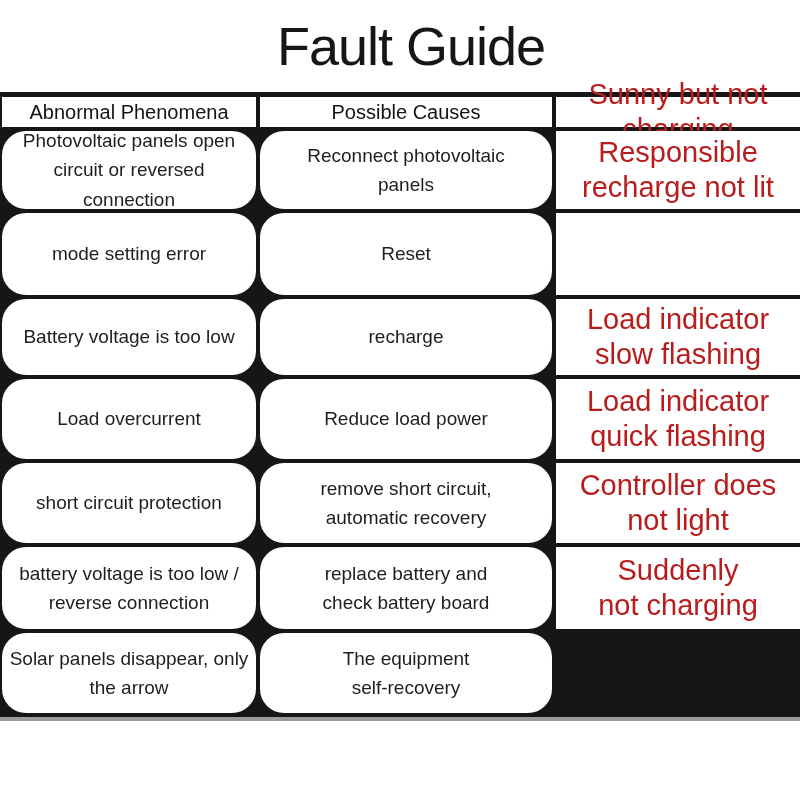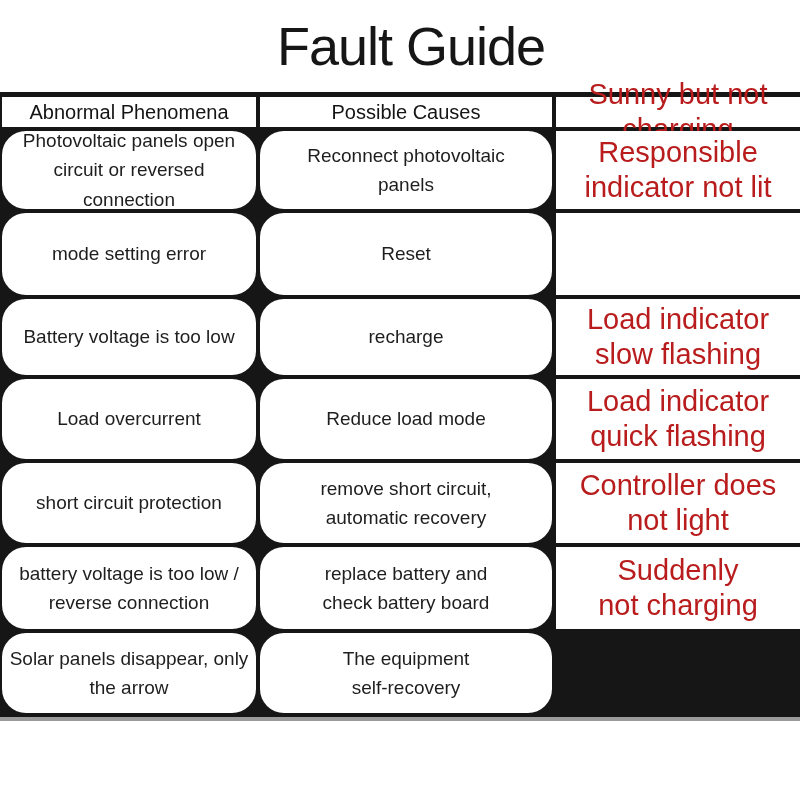--- a/index.html
+++ b/index.html
@@ -80,32 +80,32 @@
   <div class="cell hdr">Possible Causes</div>
 
   <div class="cell c1">Sunny but not
 charging</div>
   <div class="cell c2">Photovoltaic panels open
 circuit or reversed connection</div>
   <div class="cell c3">Reconnect photovoltaic
 panels</div>
 
   <div class="cell c1">Responsible
-indicator not lit</div>
+recharge not lit</div>
   <div class="cell c2">mode setting error</div>
   <div class="cell c3">Reset</div>
 
   <div class="cell c1"></div>
   <div class="cell c2">Battery voltage is too low</div>
   <div class="cell c3">recharge</div>
 
   <div class="cell c1">Load indicator
 slow flashing</div>
   <div class="cell c2">Load overcurrent</div>
-  <div class="cell c3">Reduce load mode</div>
+  <div class="cell c3">Reduce load power</div>
 
   <div class="cell c1">Load indicator
 quick flashing</div>
   <div class="cell c2">short circuit protection</div>
   <div class="cell c3">remove short circuit,
 automatic recovery</div>
 
   <div class="cell c1">Controller does
 not light</div>
   <div class="cell c2">battery voltage is too low /

